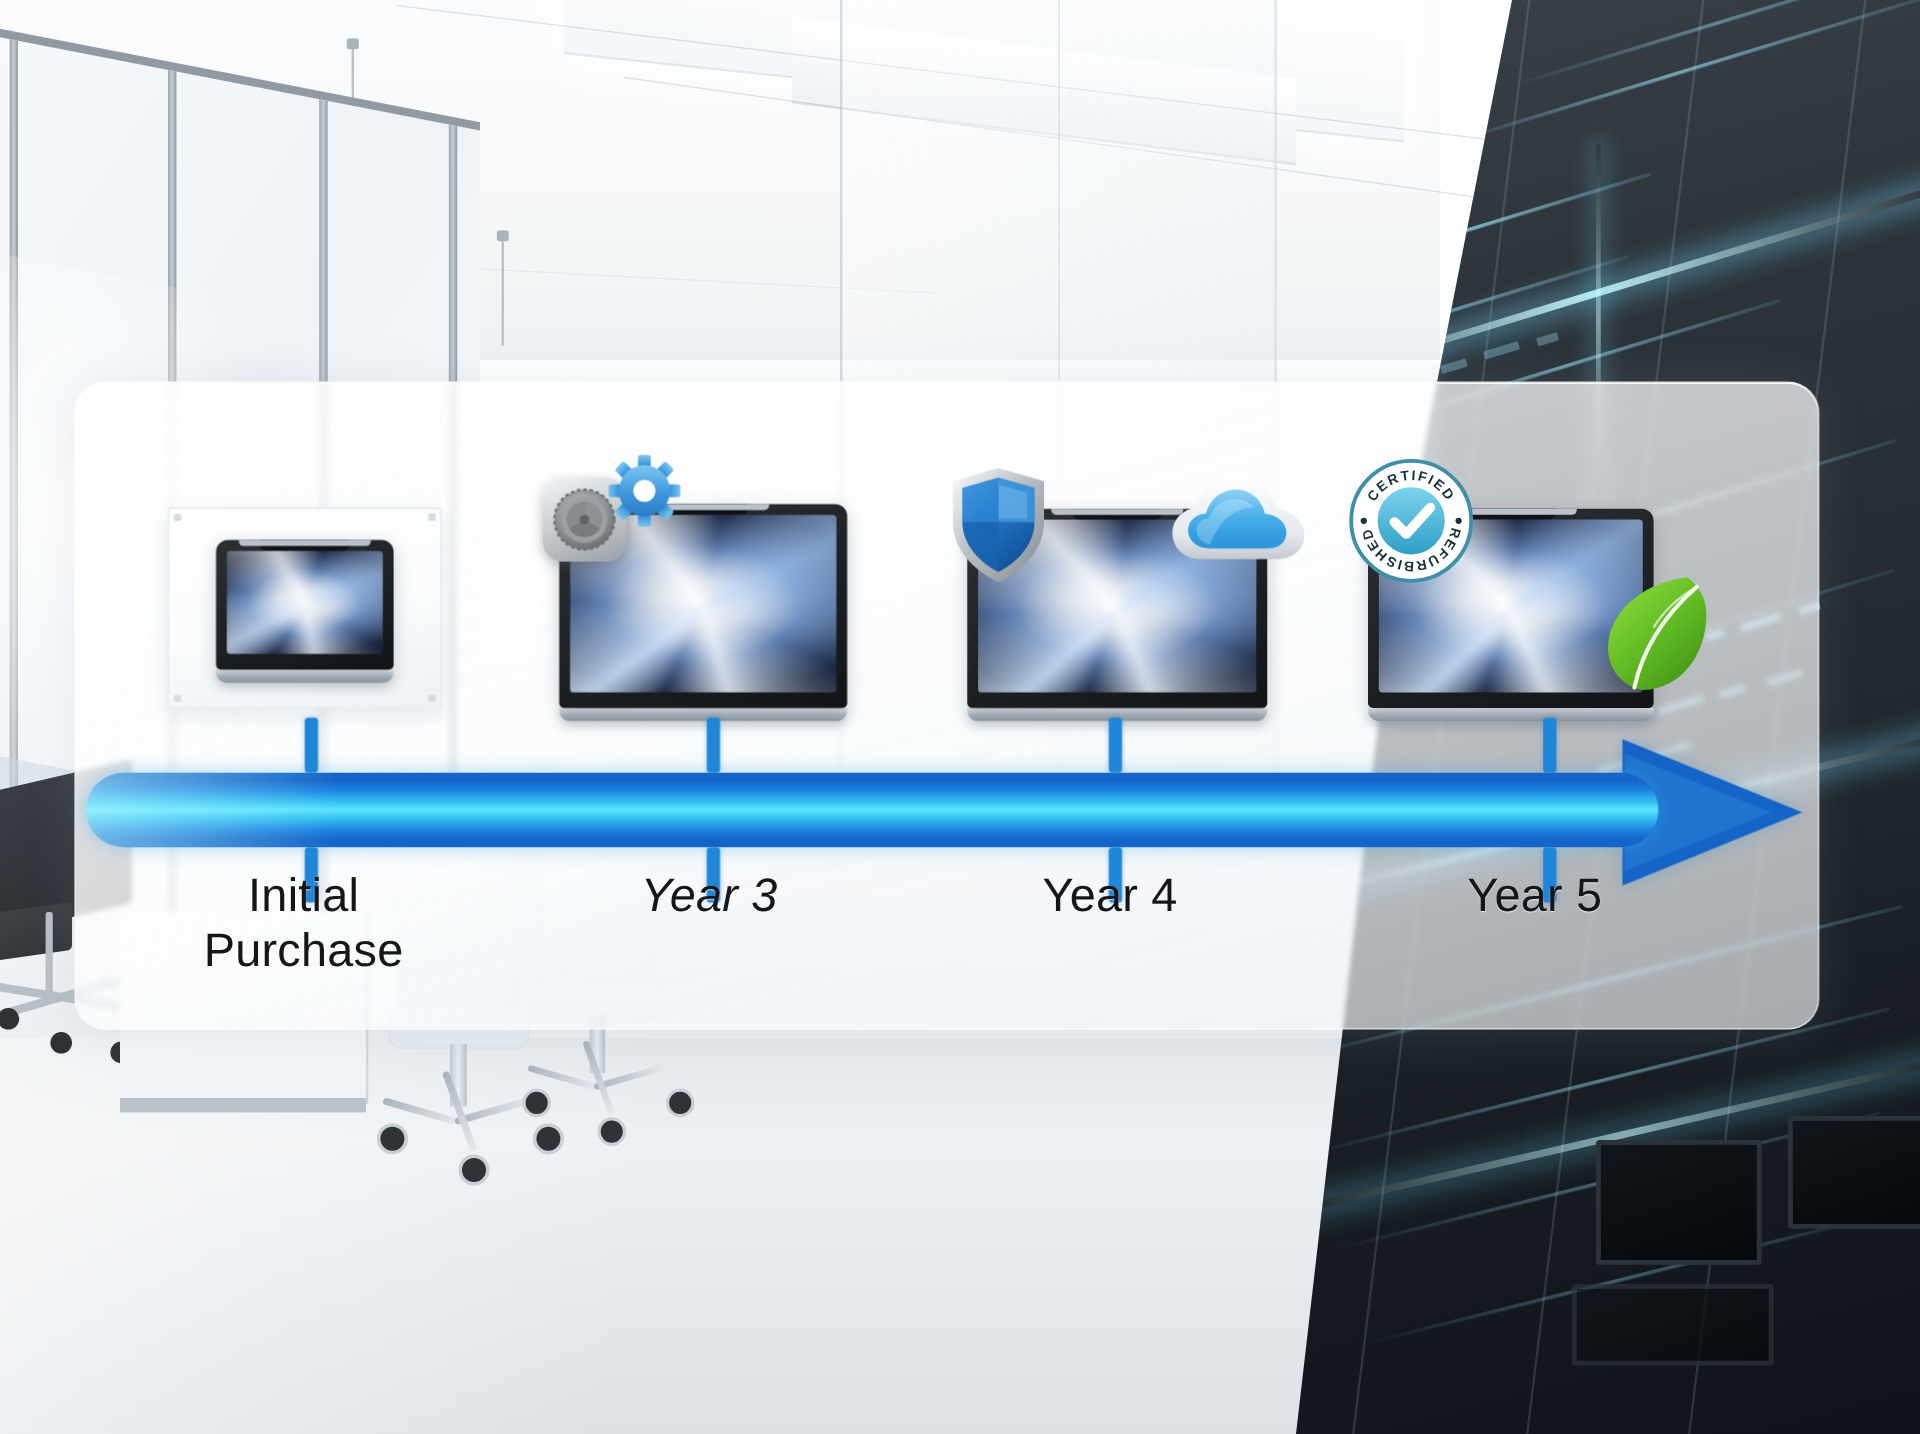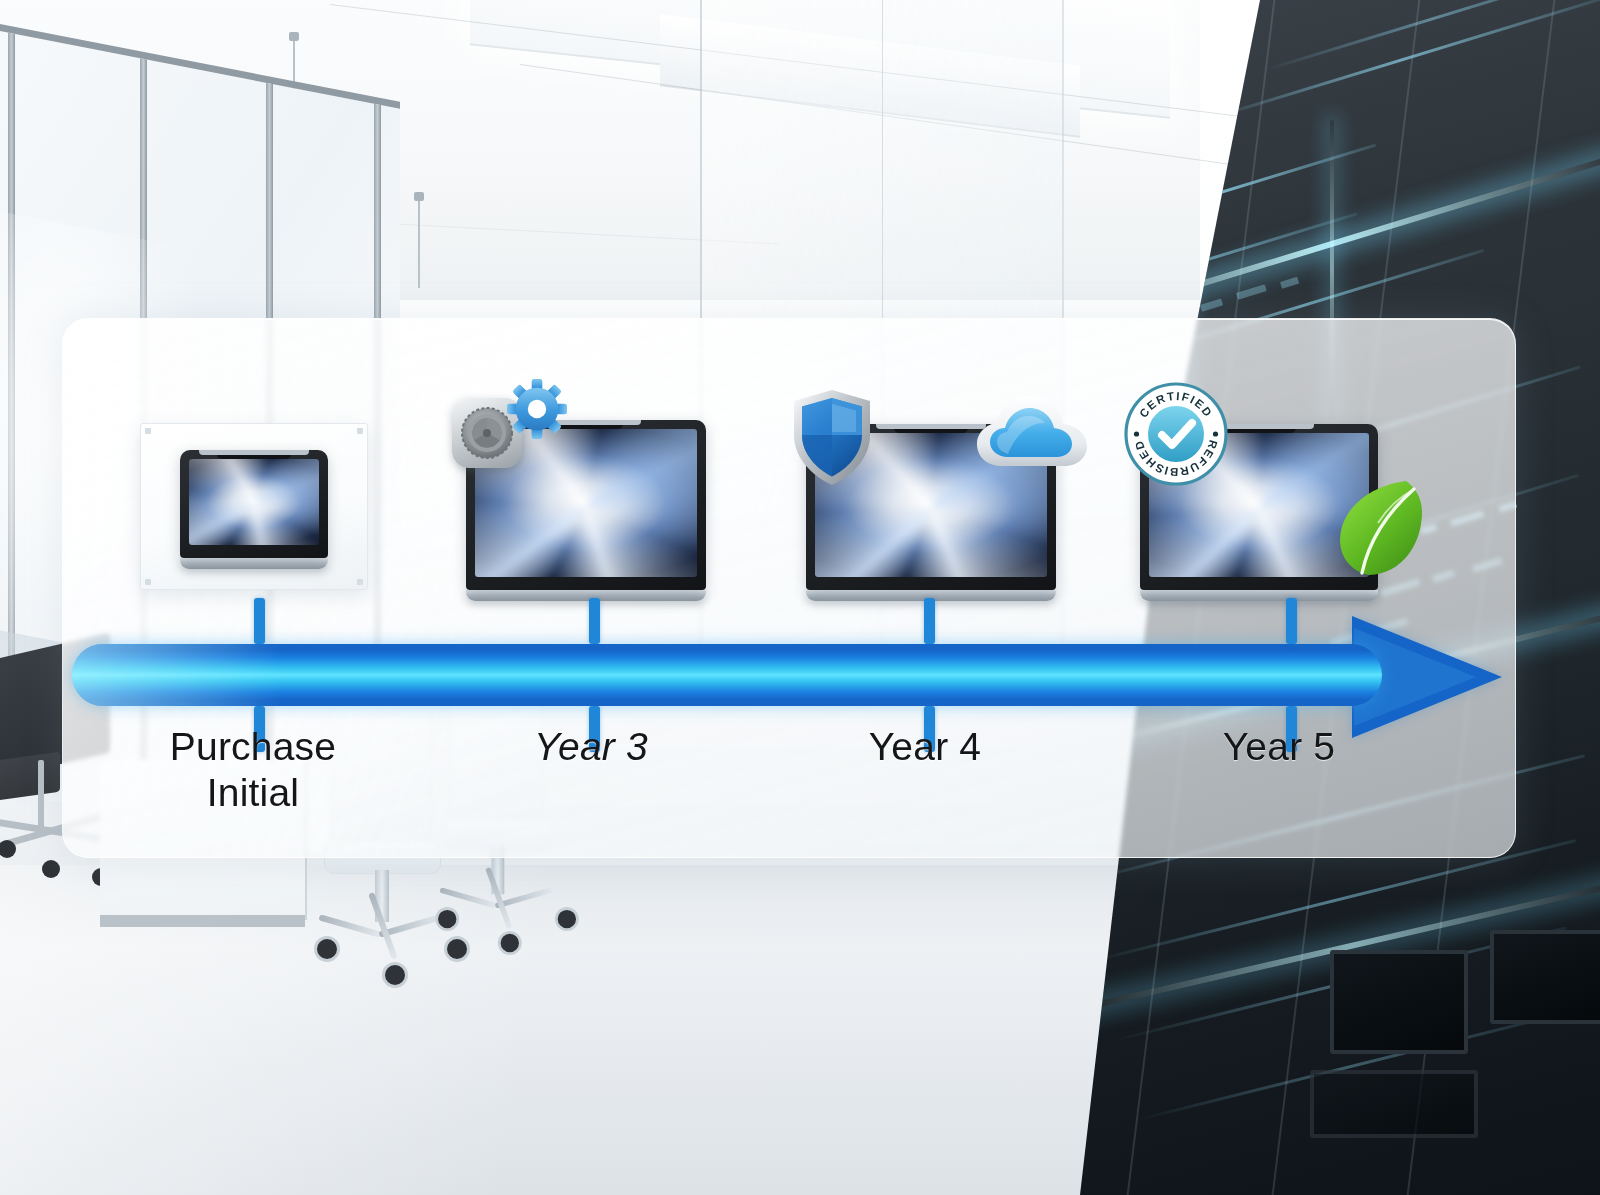--- a/index.html
+++ b/index.html
@@ -605,22 +605,22 @@
     <div class="tick tick-bot" style="left:527px;"></div>
 
     <div class="tick tick-top" style="left:862px;"></div>
     <div class="tick tick-bot" style="left:862px;"></div>
 
     <div class="tick tick-top" style="left:1224px;"></div>
     <div class="tick tick-bot" style="left:1224px;"></div>
   </div>
 
   <div class="tl-label" style="left:88px;top:724px;">
+    <div>Initial</div>
     <div>Purchase</div>
-    <div>Initial</div>
   </div>
   <div class="tl-label" style="left:426px;top:724px;font-style:italic;">
     <div>Year 3</div>
   </div>
   <div class="tl-label" style="left:760px;top:724px;">
     <div>Year 4</div>
   </div>
   <div class="tl-label" style="left:1114px;top:724px;">
     <div>Year 5</div>
   </div>

